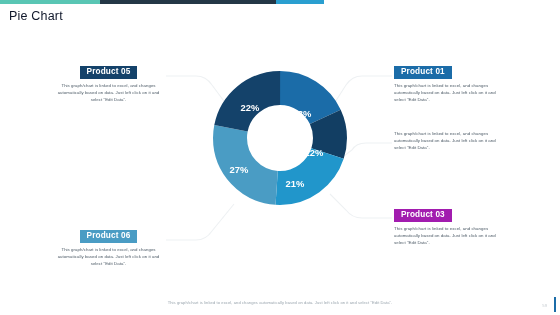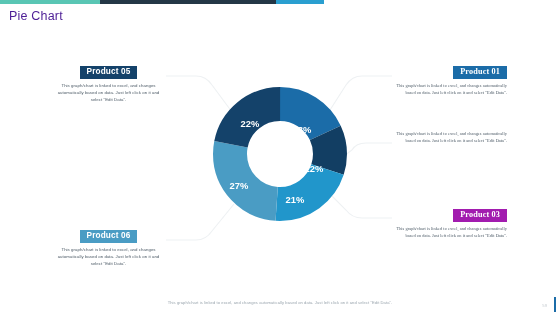--- a/index.html
+++ b/index.html
@@ -33,55 +33,55 @@
   .seg-navy  { width: 176px; background: #243746; }
   .seg-blue  { width: 48px;  background: #2a9fd0; }
   .seg-white { flex: 1;      background: #ffffff; }
 
   
   #page-title {
     position: absolute;
     top: 9px;
     left: 9px;
     font-size: 12.5px;
-    color: #4c1d95;
+    color: #0f172a;
     letter-spacing: .2px;
     white-space: nowrap;
   }
 
   
   #connectors {
     position: absolute;
     top: 0; left: 0;
     width: 560px; height: 315px;
     pointer-events: none;
   }
 
   
   #donut-wrap {
     position: absolute;
     left: 210px;
-    top: 84px;
+    top: 68px;
     width: 140px;
     height: 140px;
   }
   #donut-svg { display: block; width: 140px; height: 140px; }
 
   .slice-label {
     font-family: "Liberation Sans", sans-serif;
     font-size: 9.4px;
     font-weight: bold;
     fill: #ffffff;
     text-anchor: middle;
     dominant-baseline: central;
   }
 
   
   .callout { position: absolute; width: 113px; }
-  .callout.right { text-align: right; font-family: Liberation Serif, serif; }
+  .callout.right { text-align: left; }
   .callout.left  { text-align: center; }
 
   .badge {
     display: inline-block;
     padding: 2.5px 7px 3px 7px;
     font-size: 8.2px;
     font-weight: bold;
     color: #ffffff;
     letter-spacing: .15px;
     white-space: nowrap;

